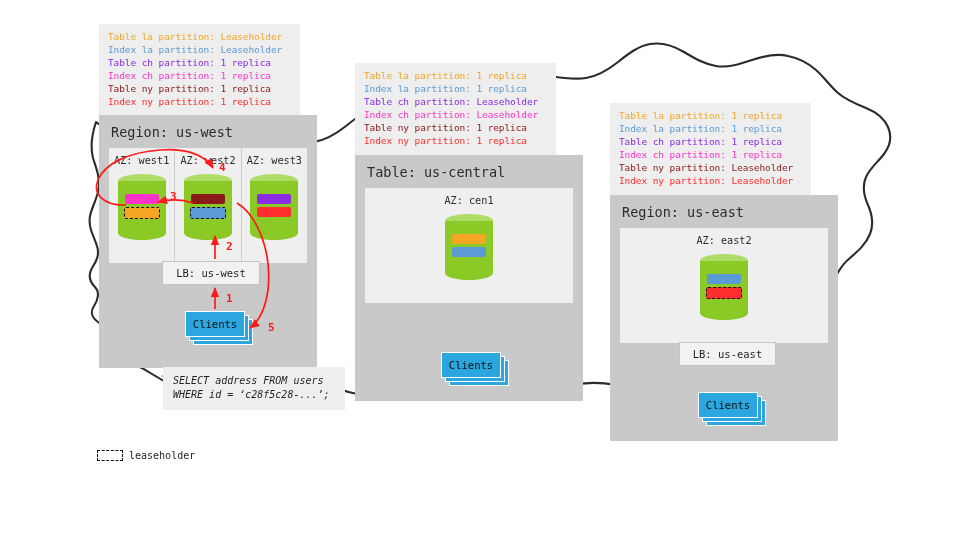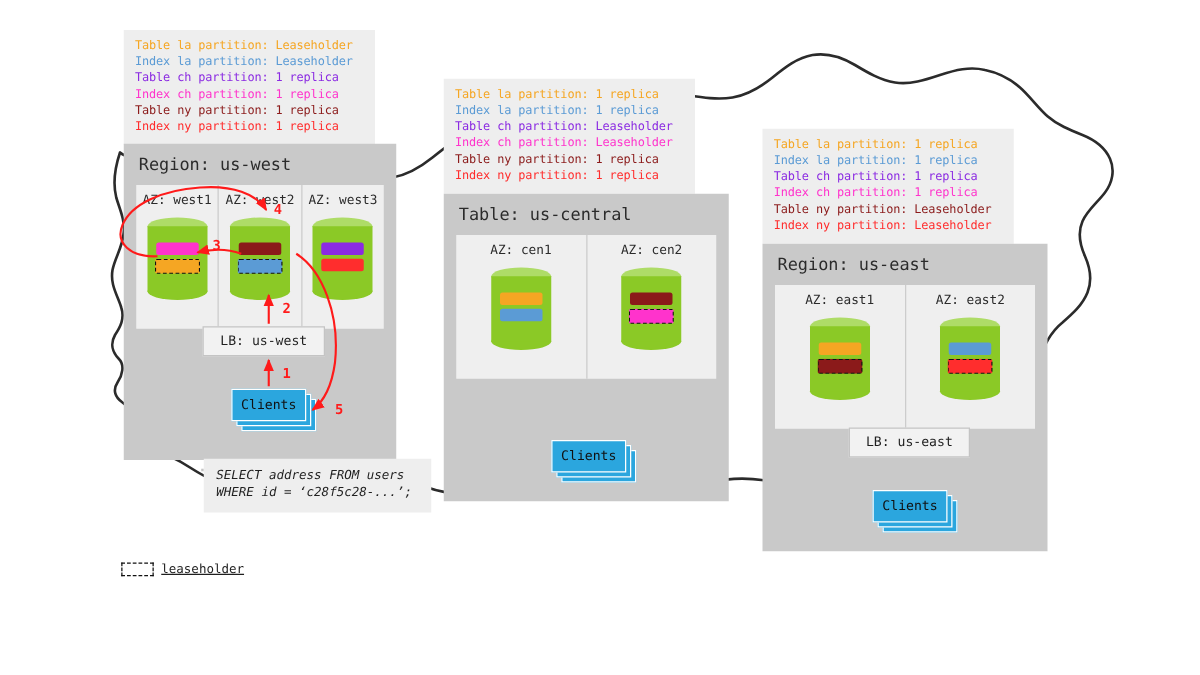--- a/index.html
+++ b/index.html
@@ -69,21 +69,21 @@
 
   
   .sqlbox{
     position:absolute;background:#eeeeee;padding:7px 10px 8px 10px;
     font-size:10px;line-height:14px;white-space:pre;color:#1f1f1f;font-style:italic;
   }
 
   
   .keyrow{position:absolute;display:flex;align-items:center;gap:6px;}
   .keyswatch{width:26px;height:11px;border:1.6px dashed #111111;box-sizing:border-box;background:#ffffff;}
-  .keylabel{font-size:10px;color:#1f1f1f;text-decoration:underline;}
+  .keylabel{font-size:10px;color:#1f1f1f;}
 
   .anum{position:absolute;font-size:11px;color:#ff1a1a;font-weight:bold;}
 </style>
 </head>
 <body>
 
 <div id="stage">
 
   <svg class="map-svg" viewBox="0 0 960 540">
     <path d="M96,122 C92,134 90,146 93,158 C96,168 100,176 99,186
@@ -174,53 +174,33 @@
       <div class="az">
         <div class="az-label">AZ: cen1</div>
         <div class="cyl">
           <div class="cyl-top"></div>
           <div class="cyl-bot"></div>
           <div class="cyl-body"></div>
           <div class="band b1" style="background: rgb(245, 166, 35);"></div>
           <div class="band b2" style="background: rgb(91, 155, 213);"></div>
         </div>
       </div>
-      <div class="az">
-        <div class="az-label">AZ: cen2</div>
-        <div class="cyl">
-          <div class="cyl-top"></div>
-          <div class="cyl-bot"></div>
-          <div class="cyl-body"></div>
-          <div class="band b1" style="background: rgb(139, 26, 26);"></div>
-          <div class="band b2 lease" style="background: rgb(255, 51, 204);"></div>
-        </div>
-      </div>
     </div>
   </div>
 
 
   <div class="clients" style="left:441px;top:352px;">
     <div class="sheet s3"></div>
     <div class="sheet s2"></div>
     <div class="sheet s1">Clients</div>
   </div>
 
   <div class="region" style="left:610px;top:195px;width:228px;height:246px;">
     <div class="region-title">Region: us-east</div>
     <div class="az-wrap" style="left:10px;top:33px;width:208px;height:115px;">
-      <div class="az">
-        <div class="az-label">AZ: east1</div>
-        <div class="cyl">
-          <div class="cyl-top"></div>
-          <div class="cyl-bot"></div>
-          <div class="cyl-body"></div>
-          <div class="band b1" style="background: rgb(245, 166, 35);"></div>
-          <div class="band b2 lease" style="background: rgb(139, 26, 26);"></div>
-        </div>
-      </div>
       <div class="az">
         <div class="az-label">AZ: east2</div>
         <div class="cyl">
           <div class="cyl-top"></div>
           <div class="cyl-bot"></div>
           <div class="cyl-body"></div>
           <div class="band b1" style="background: rgb(91, 155, 213);"></div>
           <div class="band b2 lease" style="background: rgb(255, 45, 45);"></div>
         </div>
       </div>

